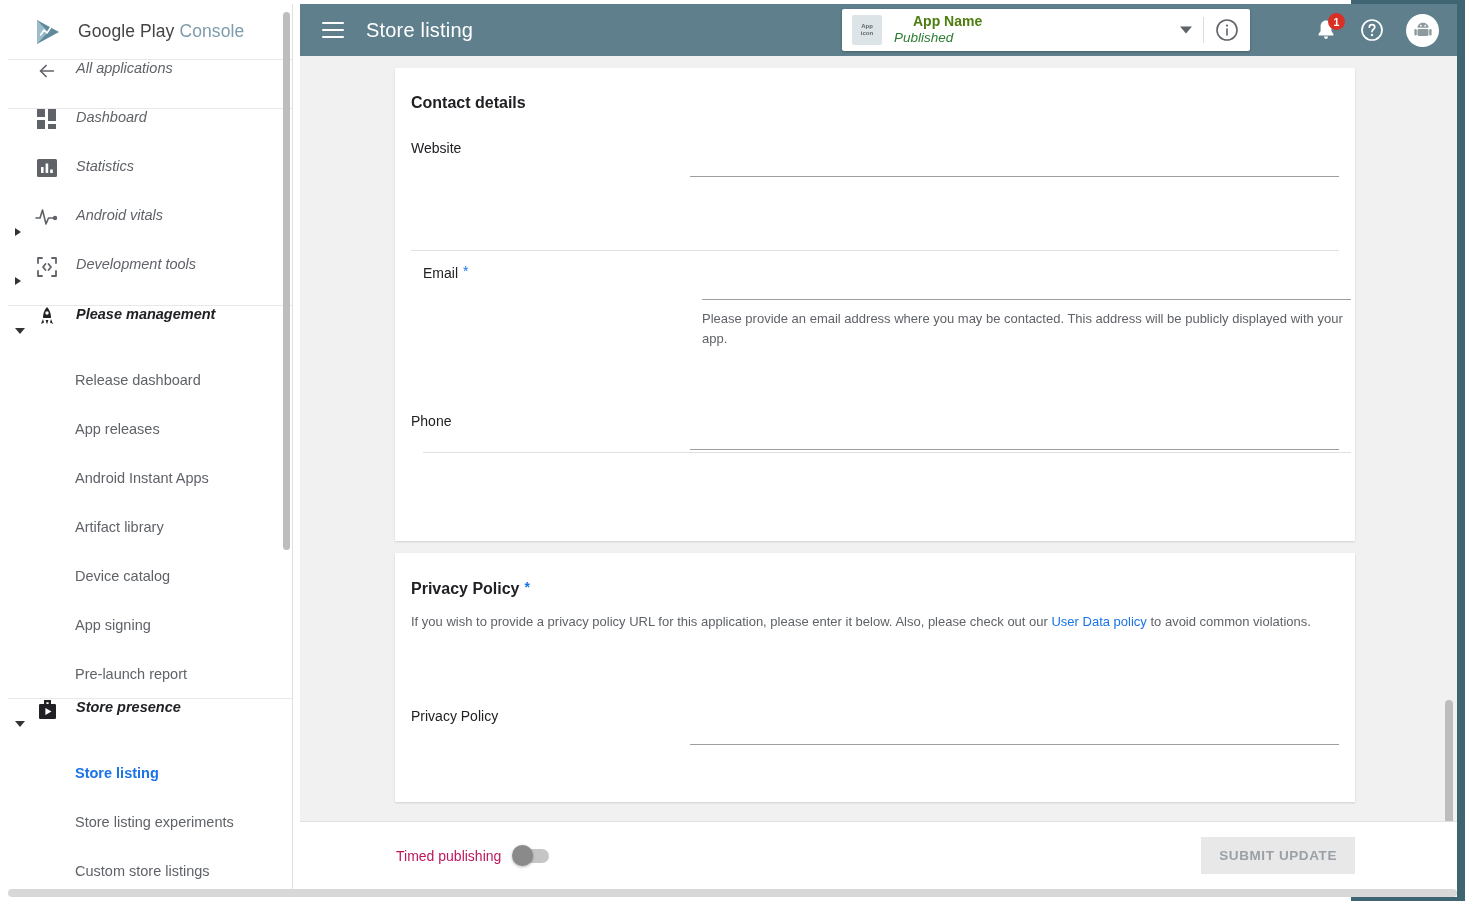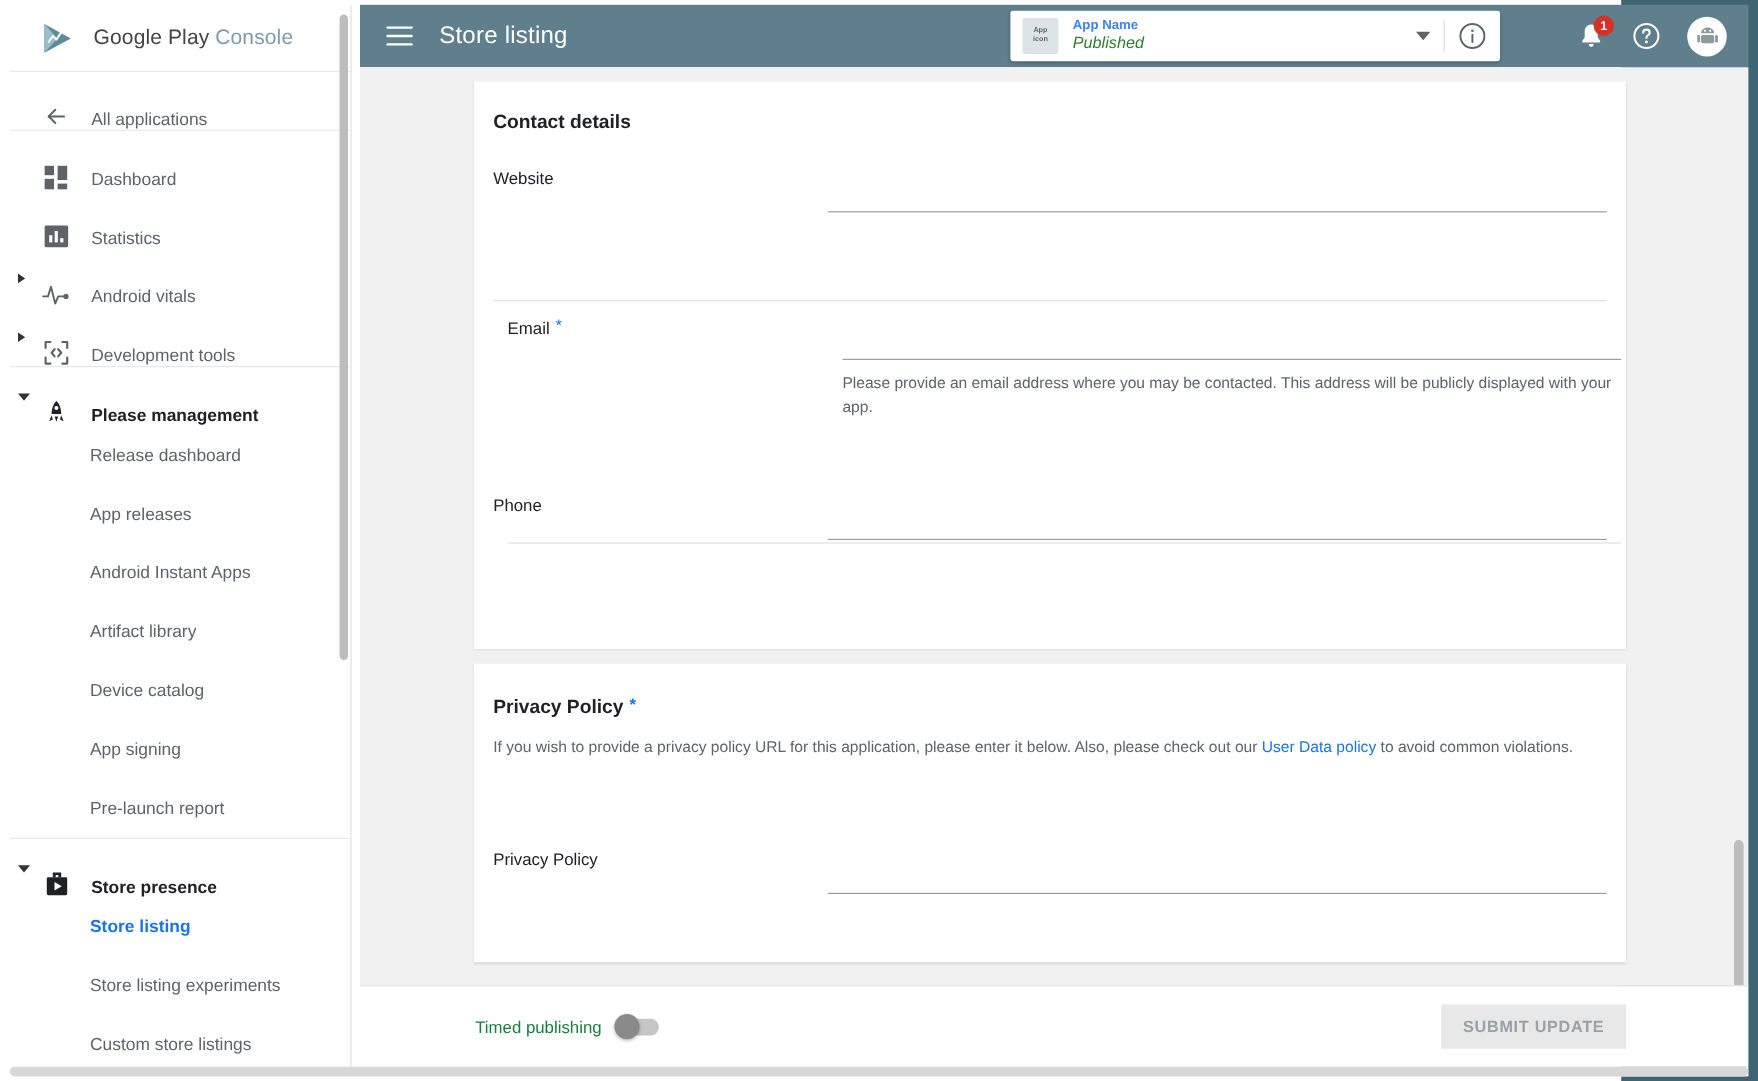--- a/index.html
+++ b/index.html
@@ -35,23 +35,23 @@
   }
   .brand-logo {
     width: 30px; height: 26px; margin-right: 14px;
     position: relative;
   }
   .brand-logo svg { display: block; }
   .brand-text { font-size: 17.5px; color: #444; letter-spacing: .1px; }
   .brand-text .light { color: #7e9cab; }
 
   .nav-row {
-    display: flex; align-items: flex-end;
+    display: flex; align-items: flex-start;
     height: 49px; padding-left: 0px;
-    position: relative; cursor: pointer;
+    position: relative; cursor: pointer; font-style: italic;
   }
   .nav-row.allapps { border-bottom: 1px solid #e8e8e8; }
   .nav-caret {
     position: absolute; left: 7px; top: 50%;
     width: 0; height: 0;
     border-left: 6px solid #333;
     border-top: 4.5px solid transparent;
     border-bottom: 4.5px solid transparent;
     transform: translateY(-50%);
   }
@@ -100,21 +100,21 @@
     cursor: pointer;
   }
   .app-icon-box {
     width: 30px; height: 30px; margin-left: 10px; margin-right: 12px;
     background: #dde4e7; border-radius: 2px;
     display: flex; flex-direction: column; align-items: center; justify-content: center;
     line-height: 1.1;
   }
   .app-icon-box span { font-size: 6px; color: #5f6368; font-weight: bold; }
   .app-meta { display: flex; flex-direction: column; justify-content: center; }
-  .app-name { font-size: 11px; font-weight: bold; color: #3b82f6; line-height: 1.25; }
+  .app-name { font-size: 14px; font-weight: bold; color: #4d7c0f; line-height: 1.25; margin-left: 19px; }
   .app-status { font-size: 13.5px; color: #2e7d32; line-height: 1.25; font-style: italic; }
   .app-dropdown-caret {
     position: absolute; right: 58px; top: 50%;
     width: 0; height: 0;
     border-left: 6px solid transparent;
     border-right: 6px solid transparent;
     border-top: 7px solid #5f6368;
     transform: translateY(-50%);
   }
   .app-sep {
@@ -212,21 +212,21 @@
   .checkbox-label { font-size: 13.5px; color: #202124; }
 
   
   .footer {
     position: absolute; left: 300px; top: 821px;
     width: 1157px; height: 68px;
     background: #fff;
     border-top: 1px solid #e0e0e0;
     display: flex; align-items: center;
   }
-  .timed-label { font-size: 14px; color: #15803d; margin-left: 96px; text-align: right; }
+  .timed-label { font-size: 14px; color: #be185d; margin-left: 96px; text-align: right; }
   .toggle {
     margin-left: 14px; width: 34px; height: 14px;
     background: #c6c6c6; border-radius: 8px;
     position: relative; cursor: pointer;
   }
   .toggle-knob {
     position: absolute; left: -3px; top: -4px;
     width: 21px; height: 21px; border-radius: 50%;
     background: #8a8a8a;
     box-shadow: 0 1px 3px rgba(0,0,0,.3);

